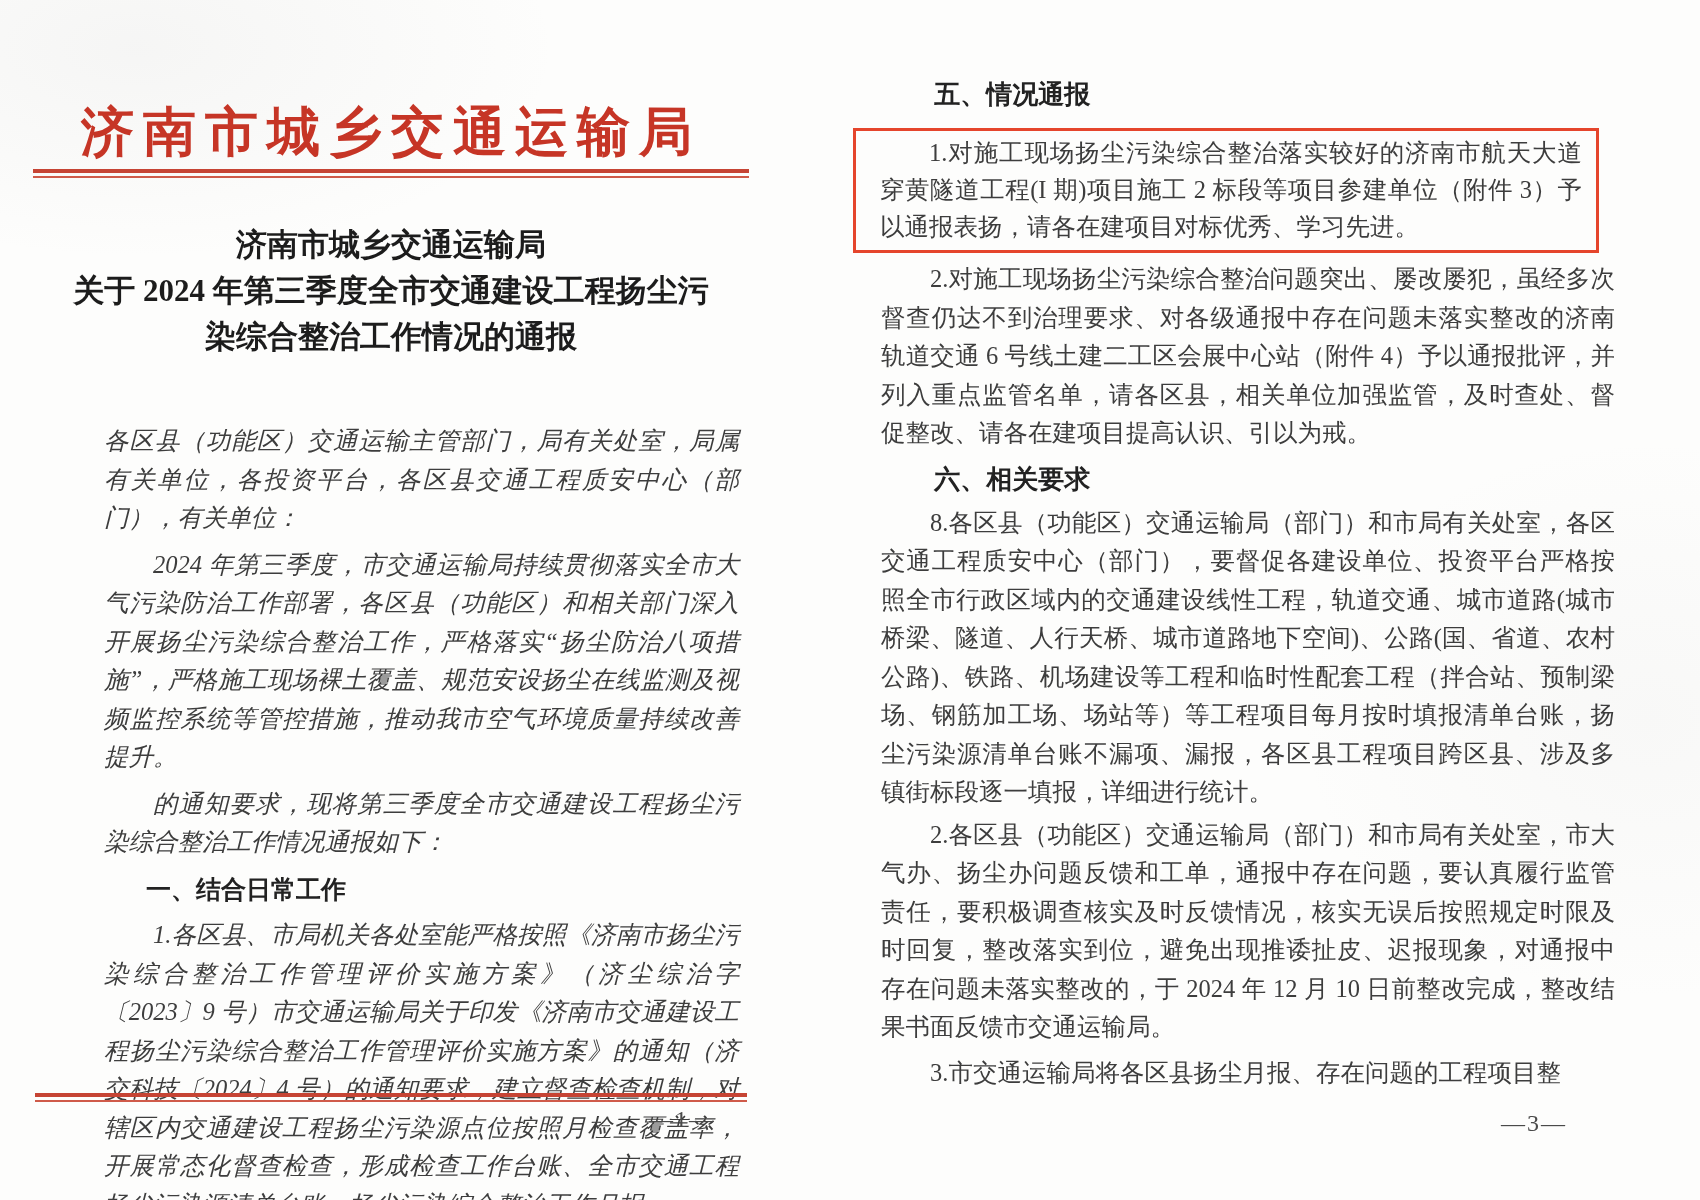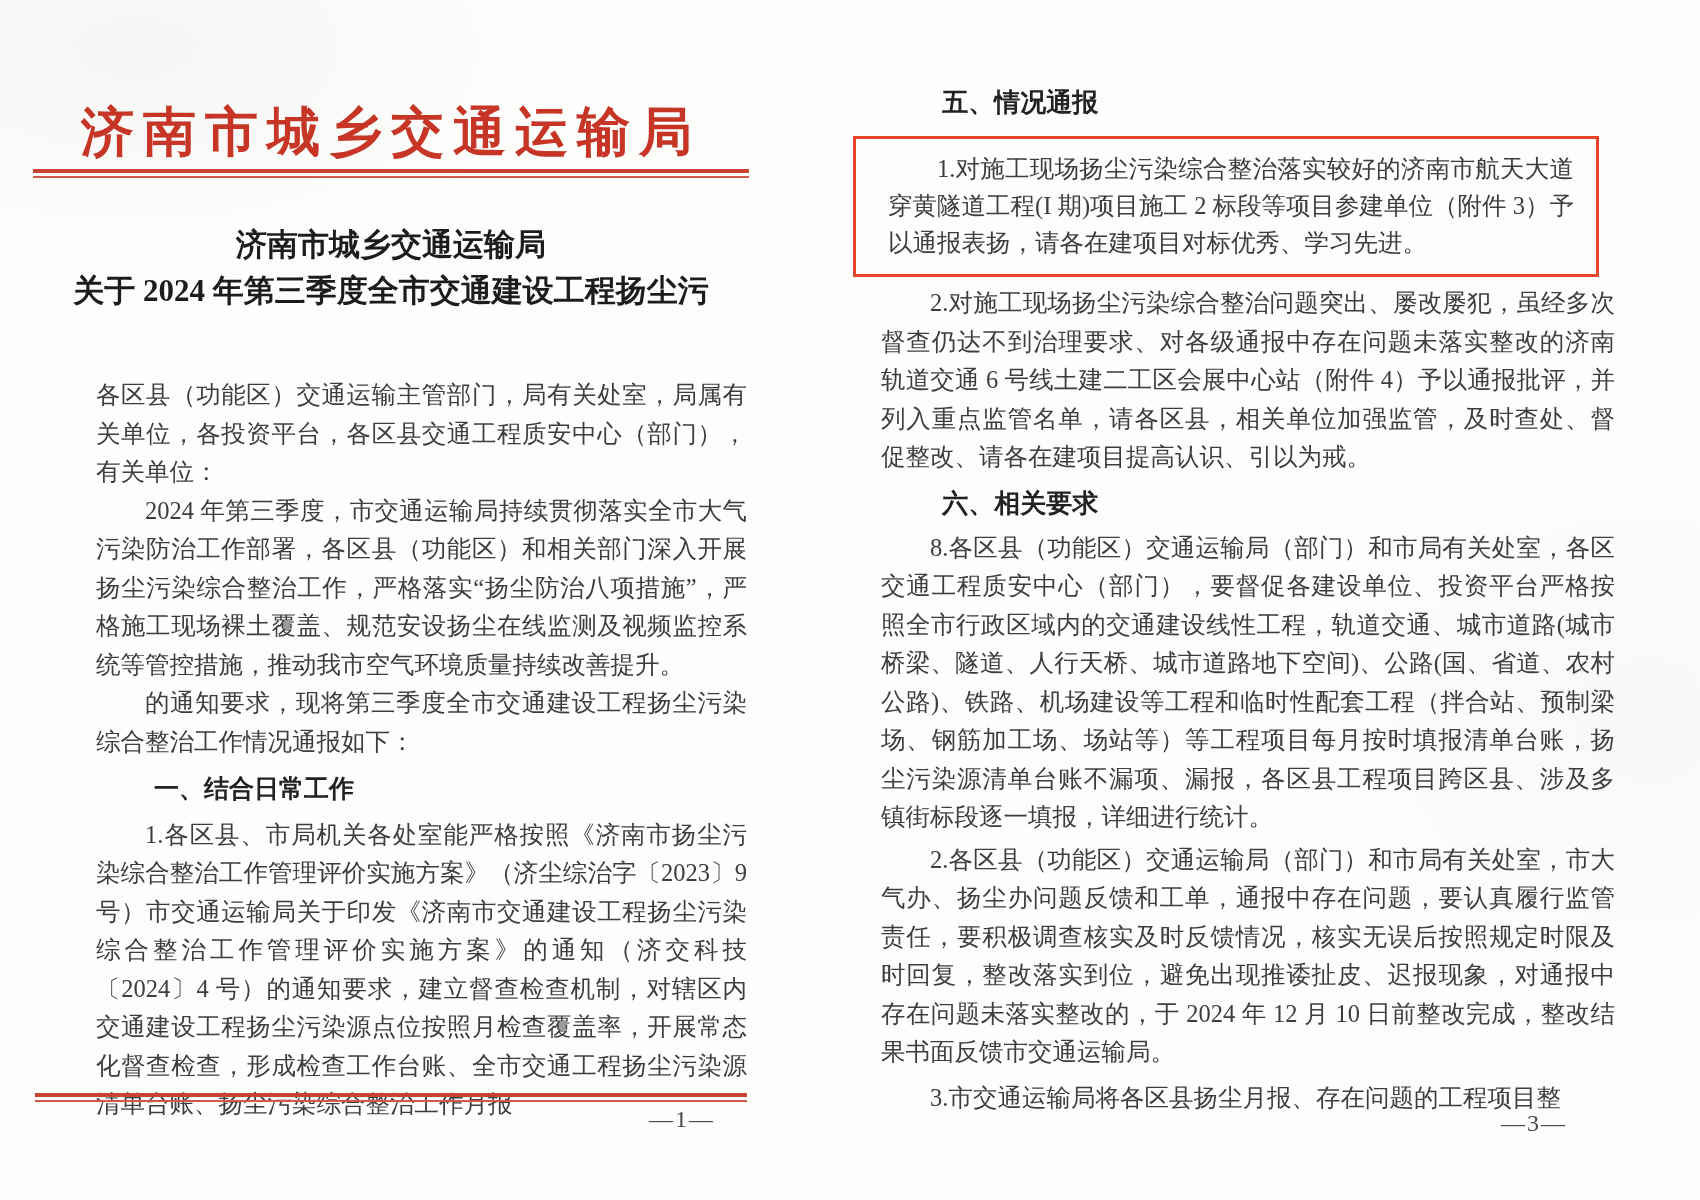--- a/index.html
+++ b/index.html
@@ -44,24 +44,24 @@
     line-height:46px;
   }
   .body1{
     margin-top:62px;
     padding-left:63px;
     padding-right:2px;
     font-size:24.5px;
     line-height:38.5px;
     text-align:justify;
   }
-  .body1 p{margin:0;text-indent:2em;}
+  .body1 p{margin:8px;text-indent:2em;font-style:italic;}
   .body1 p.noindent{text-indent:0;}
   .sec-heading{
-    margin:8px;
+    margin:0;
     font-family:"Liberation Sans","DejaVu Sans",sans-serif;
     font-weight:700;
     font-size:25px;
     color:#222;
     line-height:38.5px;
     text-indent:2em;
   }
   .rule-bottom{position:absolute;left:2px;right:2px;top:1093px;margin-top:0;}
   .pageno{
     position:absolute;
@@ -85,21 +85,21 @@
     text-indent:2.2em;
   }
   .highlight-box{
     margin:16px 0 7px -24px;
     width:746px;
     border:3px solid #e5452c;
     box-sizing:border-box;
     padding:3px 14px 5px 24px;
   }
   .highlight-box p{
-    margin:8px;
+    margin:0;
     text-indent:2em;
     line-height:37px;
     text-align:justify;
   }
   .body3 .gap-top{margin-top:7px;}
   .body3 h4.gap-top{margin-top:8px;}
   .pageno-right{
     position:absolute;
     top:1110px;right:52px;
     font-size:24px;
@@ -117,20 +117,21 @@
     <div class="banner">济南市城乡交通运输局</div>
 
     <div class="rule">
       <i class="thick"></i>
       <i class="thin"></i>
     </div>
 
     <div class="doc-title">
       <div>济南市城乡交通运输局</div>
       <div>关于 2024 年第三季度全市交通建设工程扬尘污</div>
+      <div>染综合整治工作情况的通报</div>
     </div>
 
     <div class="body1">
       <p class="noindent">各区县（功能区）交通运输主管部门，局有关处室，局属有关单位，各投资平台，各区县交通工程质安中心（部门），有关单位：</p>
       <p>2024 年第三季度，市交通运输局持续贯彻落实全市大气污染防治工作部署，各区县（功能区）和相关部门深入开展扬尘污染综合整治工作，严格落实“扬尘防治八项措施”，严格施工现场裸土覆盖、规范安设扬尘在线监测及视频监控系统等管控措施，推动我市空气环境质量持续改善提升。</p>
       <p>的通知要求，现将第三季度全市交通建设工程扬尘污染综合整治工作情况通报如下：</p>
       <h4 class="sec-heading">一、结合日常工作</h4>
       <p>1.各区县、市局机关各处室能严格按照《济南市扬尘污染综合整治工作管理评价实施方案》（济尘综治字〔2023〕9 号）市交通运输局关于印发《济南市交通建设工程扬尘污染综合整治工作管理评价实施方案》的通知（济交科技〔2024〕4 号）的通知要求，建立督查检查机制，对辖区内交通建设工程扬尘污染源点位按照月检查覆盖率，开展常态化督查检查，形成检查工作台账、全市交通工程扬尘污染源清单台账、扬尘污染综合整治工作月报</p>
     </div>
 

